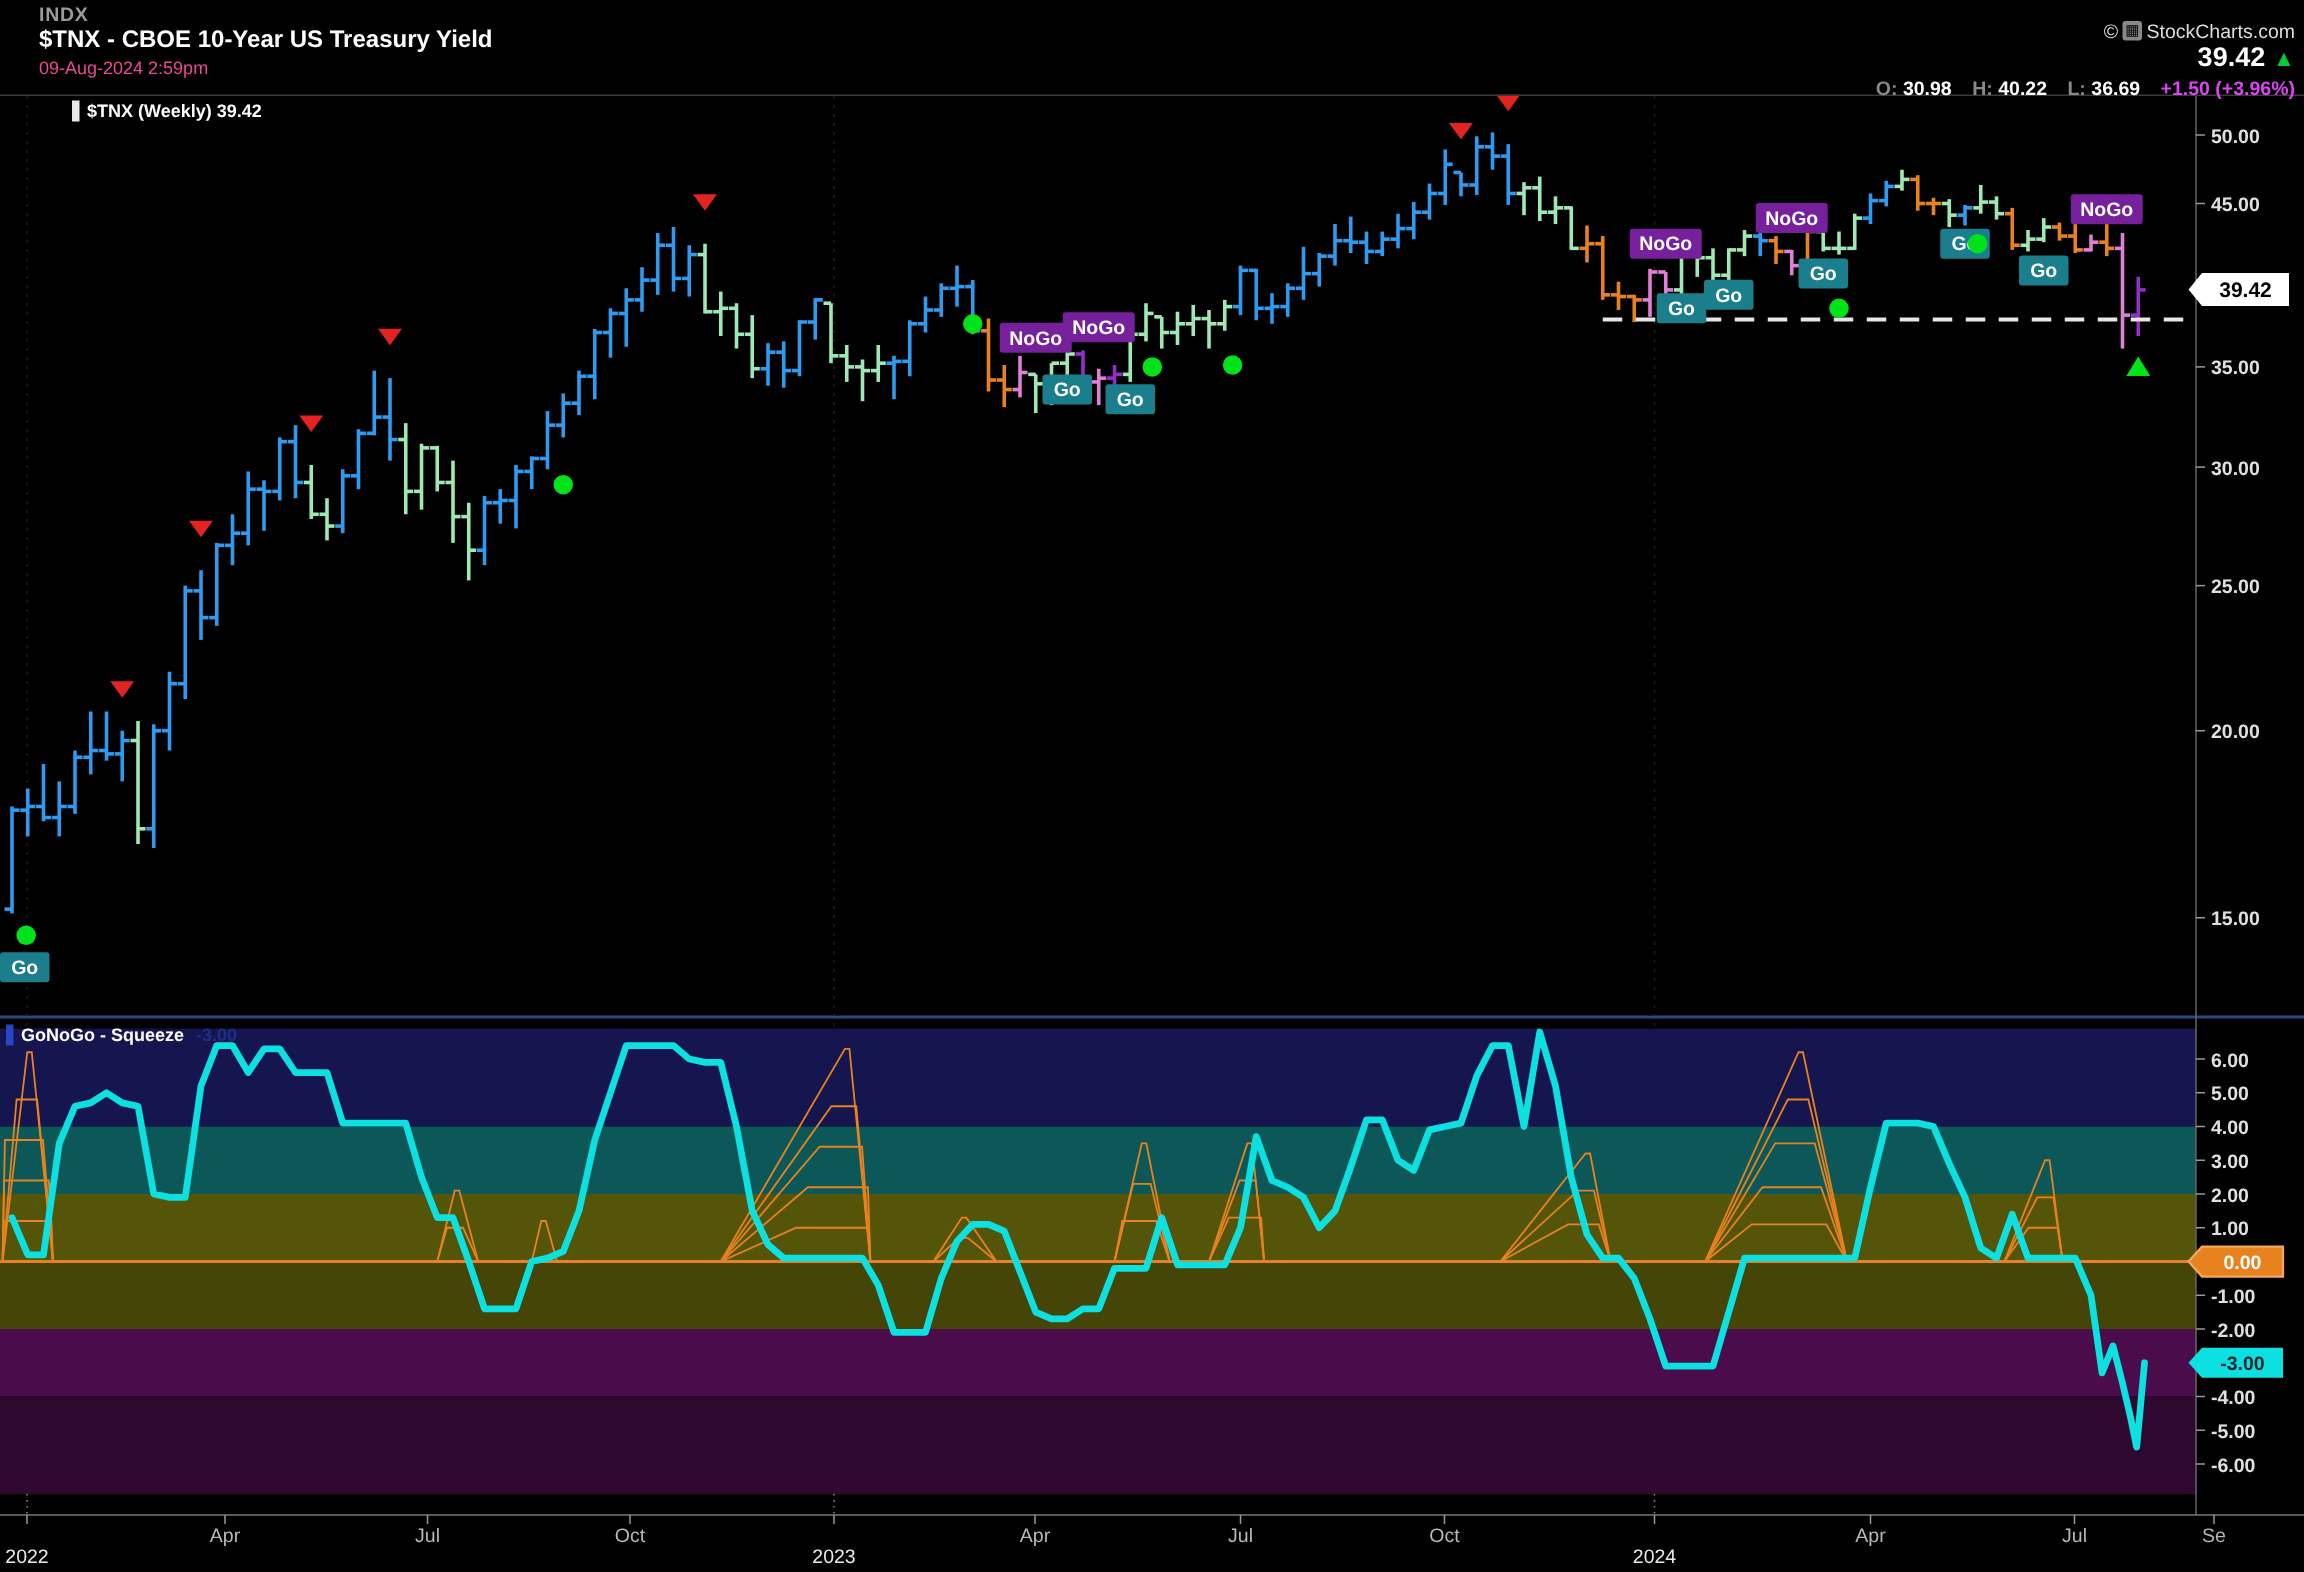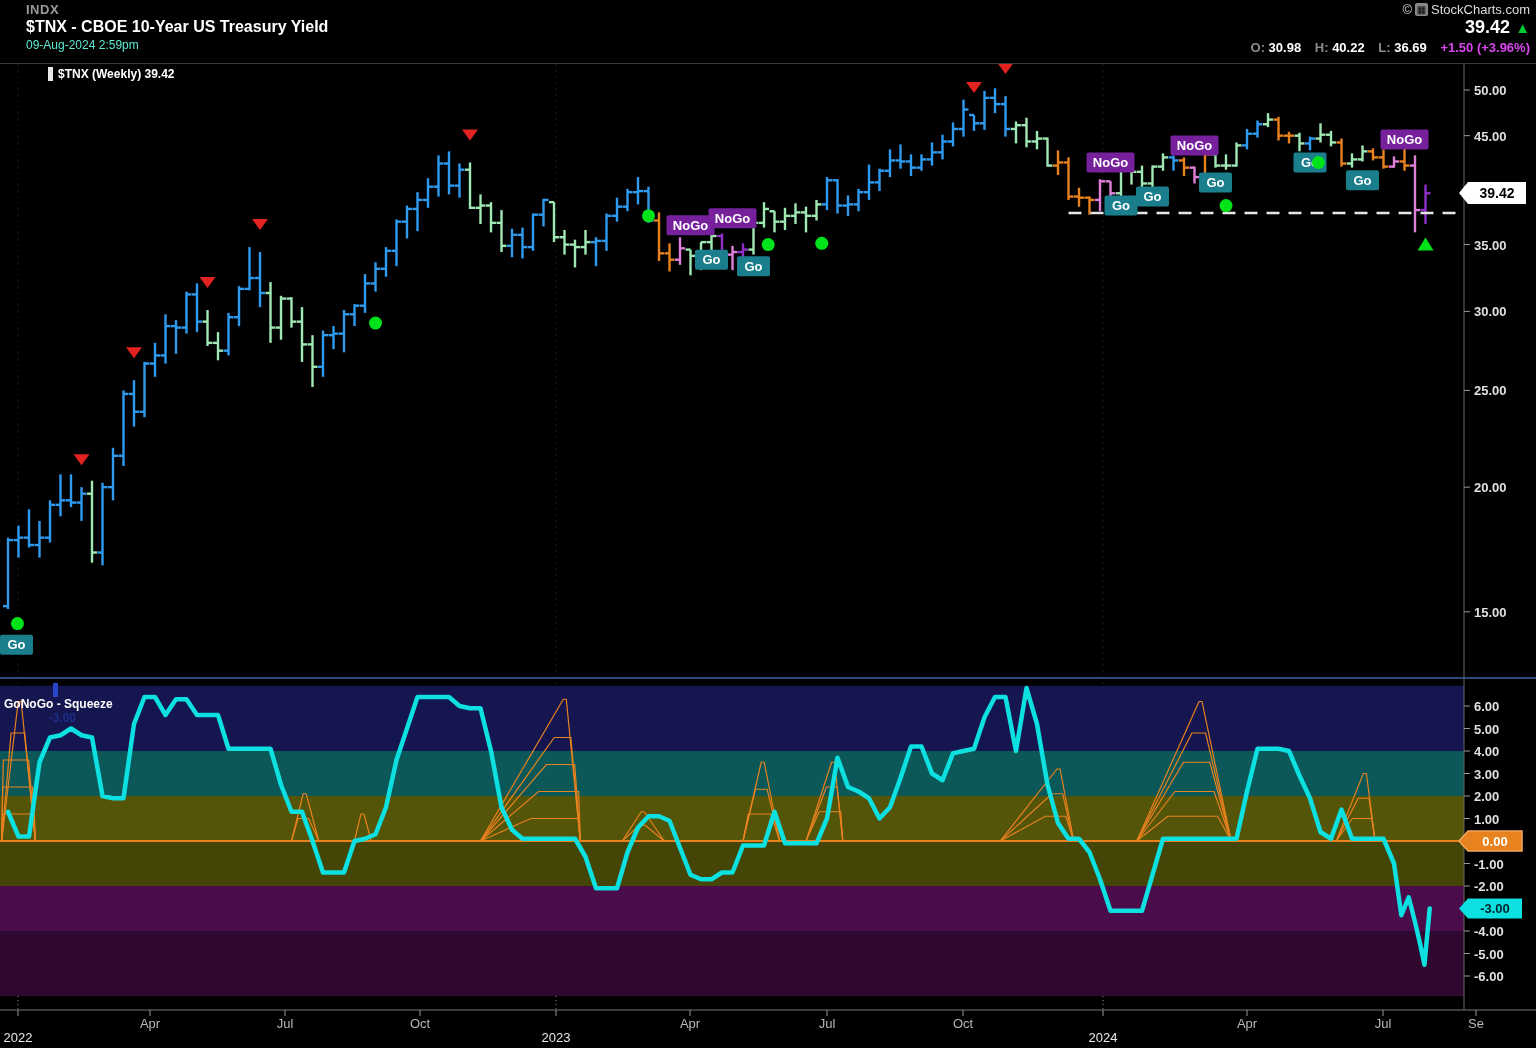--- a/index.html
+++ b/index.html
@@ -3,38 +3,38 @@
 <meta charset="utf-8">
 <style>
   * { box-sizing: border-box; }
   html,body { margin:0; padding:0; }
   body {
     width:1536px; height:1048px; background:#000; overflow:hidden; position:relative;
     font-family:"Liberation Sans", sans-serif; color:#fff;
   }
   #chart-svg { position:absolute; left:0; top:0; }
   .hdr-left { position:absolute; left:26px; top:2px; z-index:5; }
-  .hdr-right { position:absolute; right:6px; top:2px; z-index:5; text-align:right; }
+  .hdr-right { position:absolute; right:6px; top:13px; z-index:5; text-align:right; }
   .exchange { font-size:13px; font-weight:bold; color:#9a9a9a; letter-spacing:0.5px; }
   .title { font-size:16px; font-weight:bold; color:#fff; margin-top:1px;text-align:right; }
-  .timestamp { font-size:12px; color:#5eead4; margin-top:2px; }
+  .timestamp { font-size:12px; color:#ec4899; margin-top:2px; }
   .brand { font-size:13px; color:#ddd; }
   .brand .logo { display:inline-block; width:13px; height:13px; background:#888;
     color:#000; font-size:10px; line-height:13px; text-align:center; vertical-align:-2px;
     border-radius:2px; margin:0 3px; overflow:hidden;}
   .last-row { font-size:18px; font-weight:bold; color:#fff; margin-top:0px; }
   .last-row .dir { color:#00cc33; font-size:15px; }
   .ohlc-row { font-size:13px; margin-top:2px; }
   .ohlc-row .lbl { color:#8a8a8a; font-weight:bold; margin-left:10px; }
   .ohlc-row .val { color:#fff; font-weight:bold; }
   .ohlc-row .chg { color:#d946ef; font-weight:bold; margin-left:10px; }
   .hdr-sep { position:absolute; left:0; top:63px; width:1536px; height:1px; background:#3a3a3a; z-index:4; }
   .pane-legend { position:absolute; z-index:5; font-size:12px; font-weight:bold; color:#fff; display:flex; align-items:center; }
   #price-legend { left:4px; top:67px;padding-left:44px; }
-  #squeeze-legend { left:4px; top:683px;flex-direction:column; }
+  #squeeze-legend { left:4px; top:683px; }
   .legend-marker { display:inline-block; width:5px; height:14px; margin-right:5px; }
   .marker-white { background:#e8e8e8; }
   .marker-blue { background:#2a46c8; }
   .squeeze-val { color:#1b2f8a; margin-left:8px; font-weight:bold; }
 </style>
 </head>
 <body>
 
 <div class="hdr-left">
   <div class="exchange">INDX</div>

